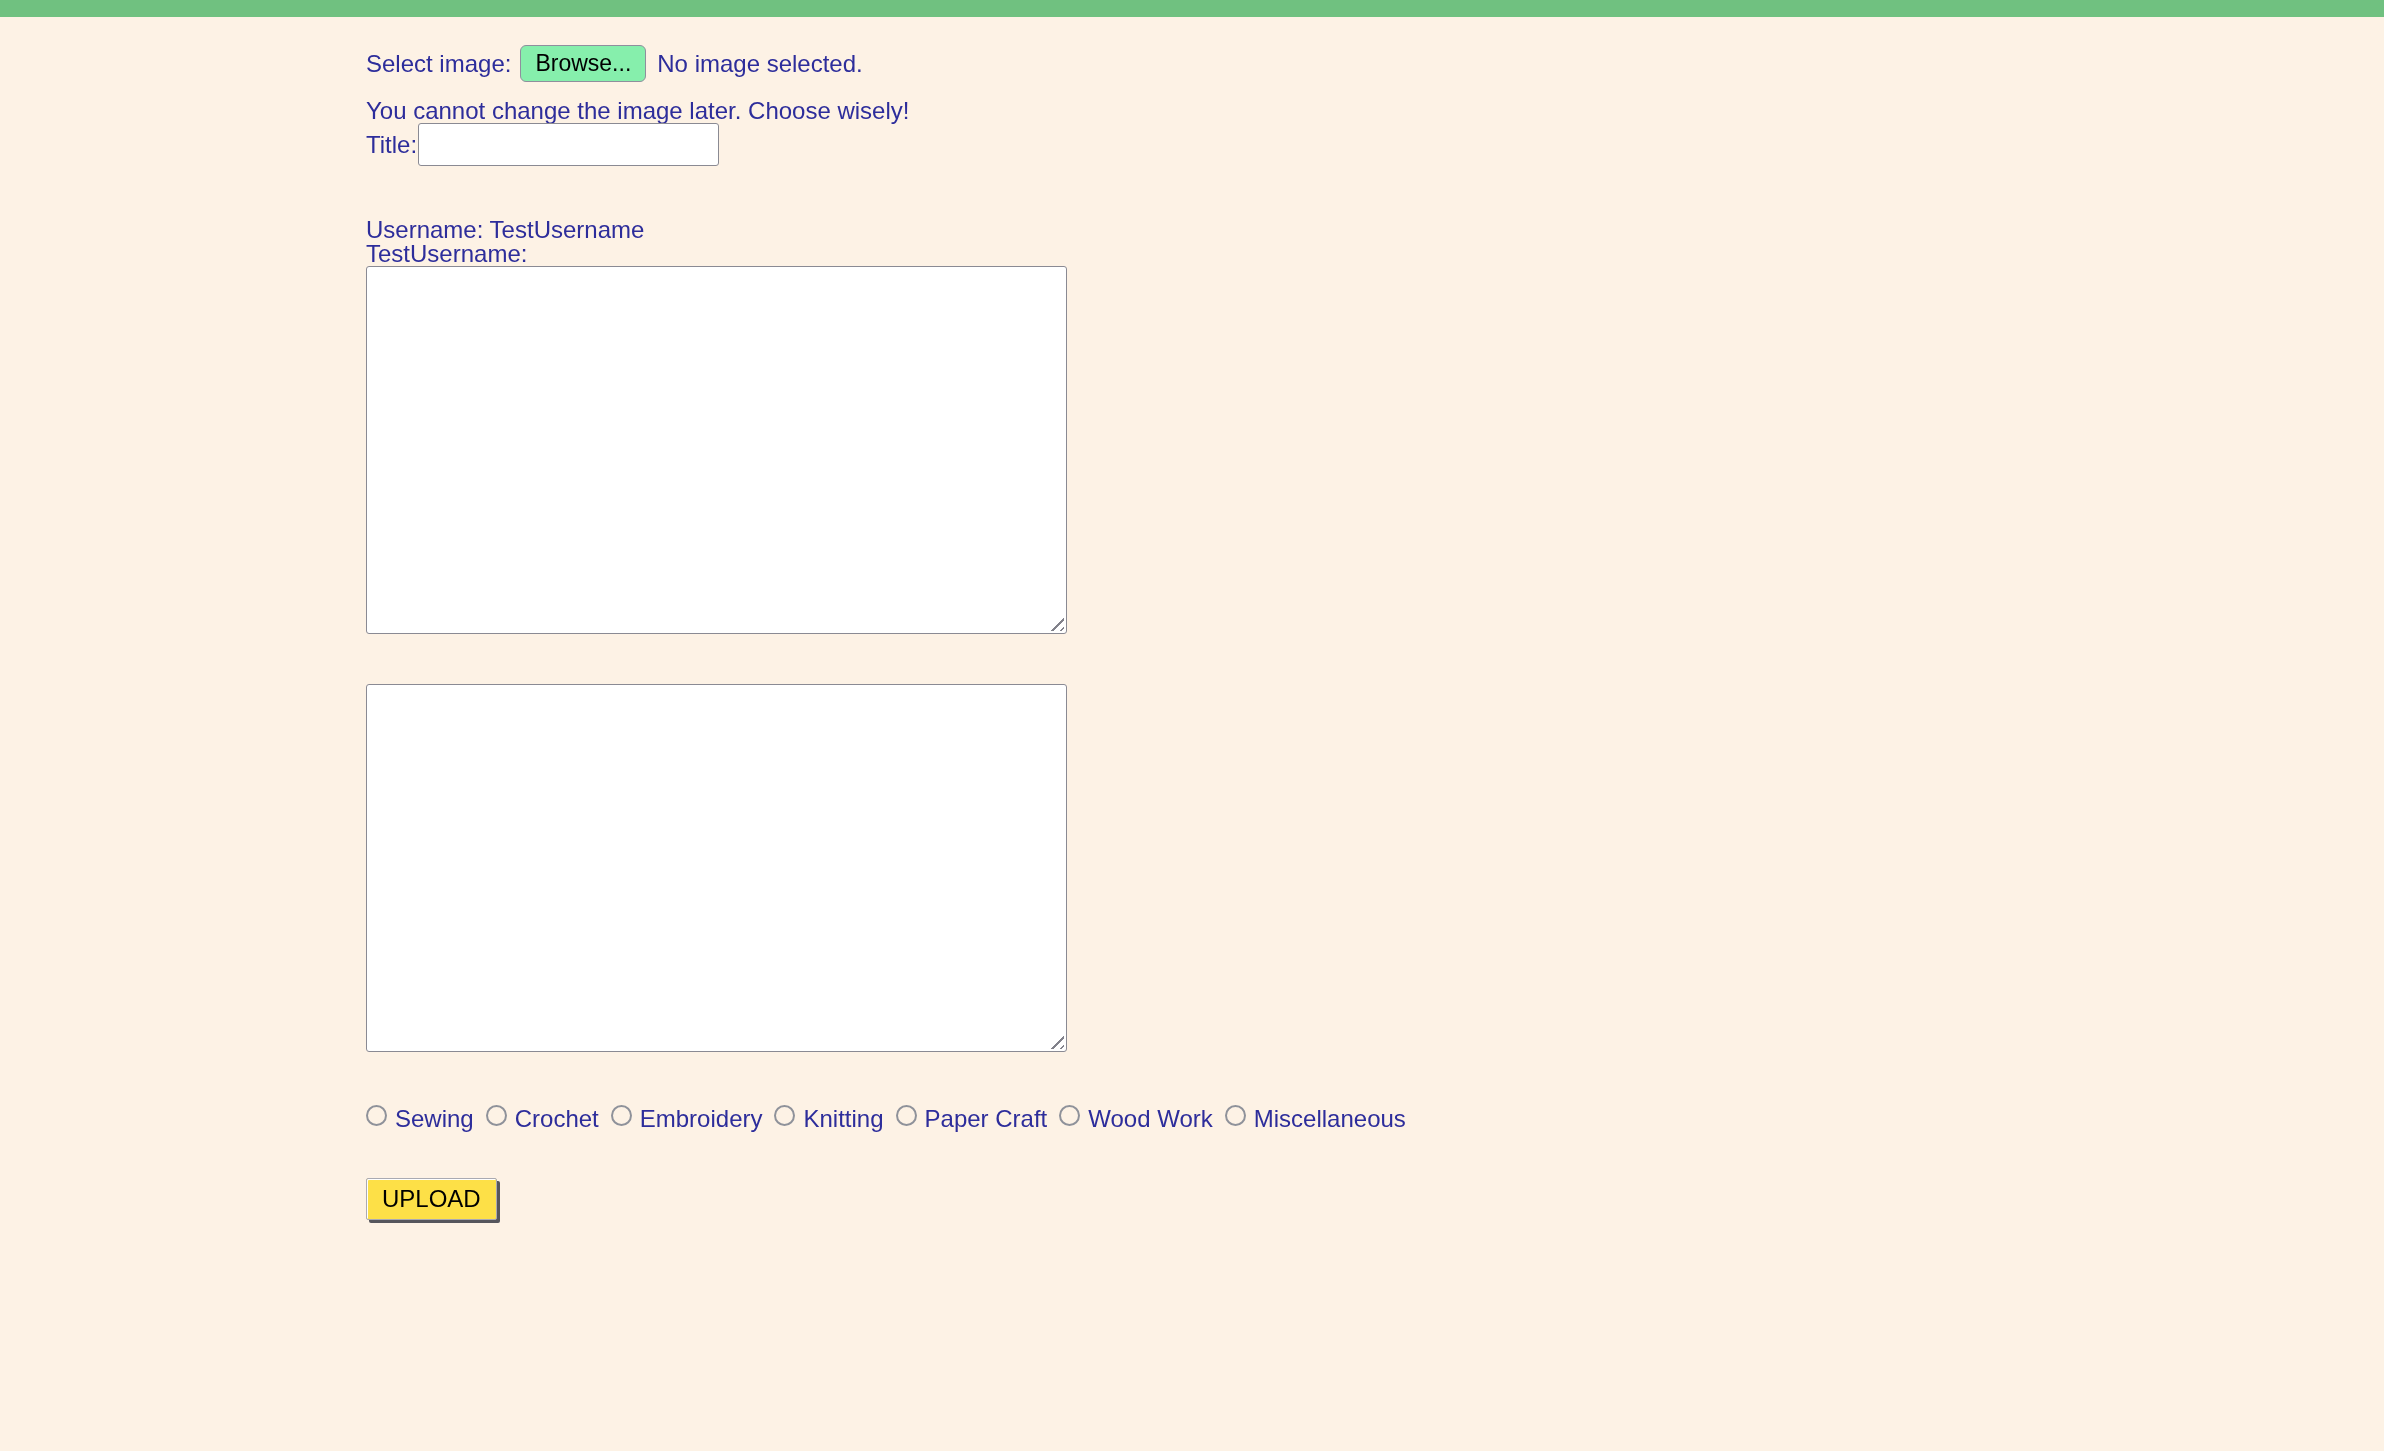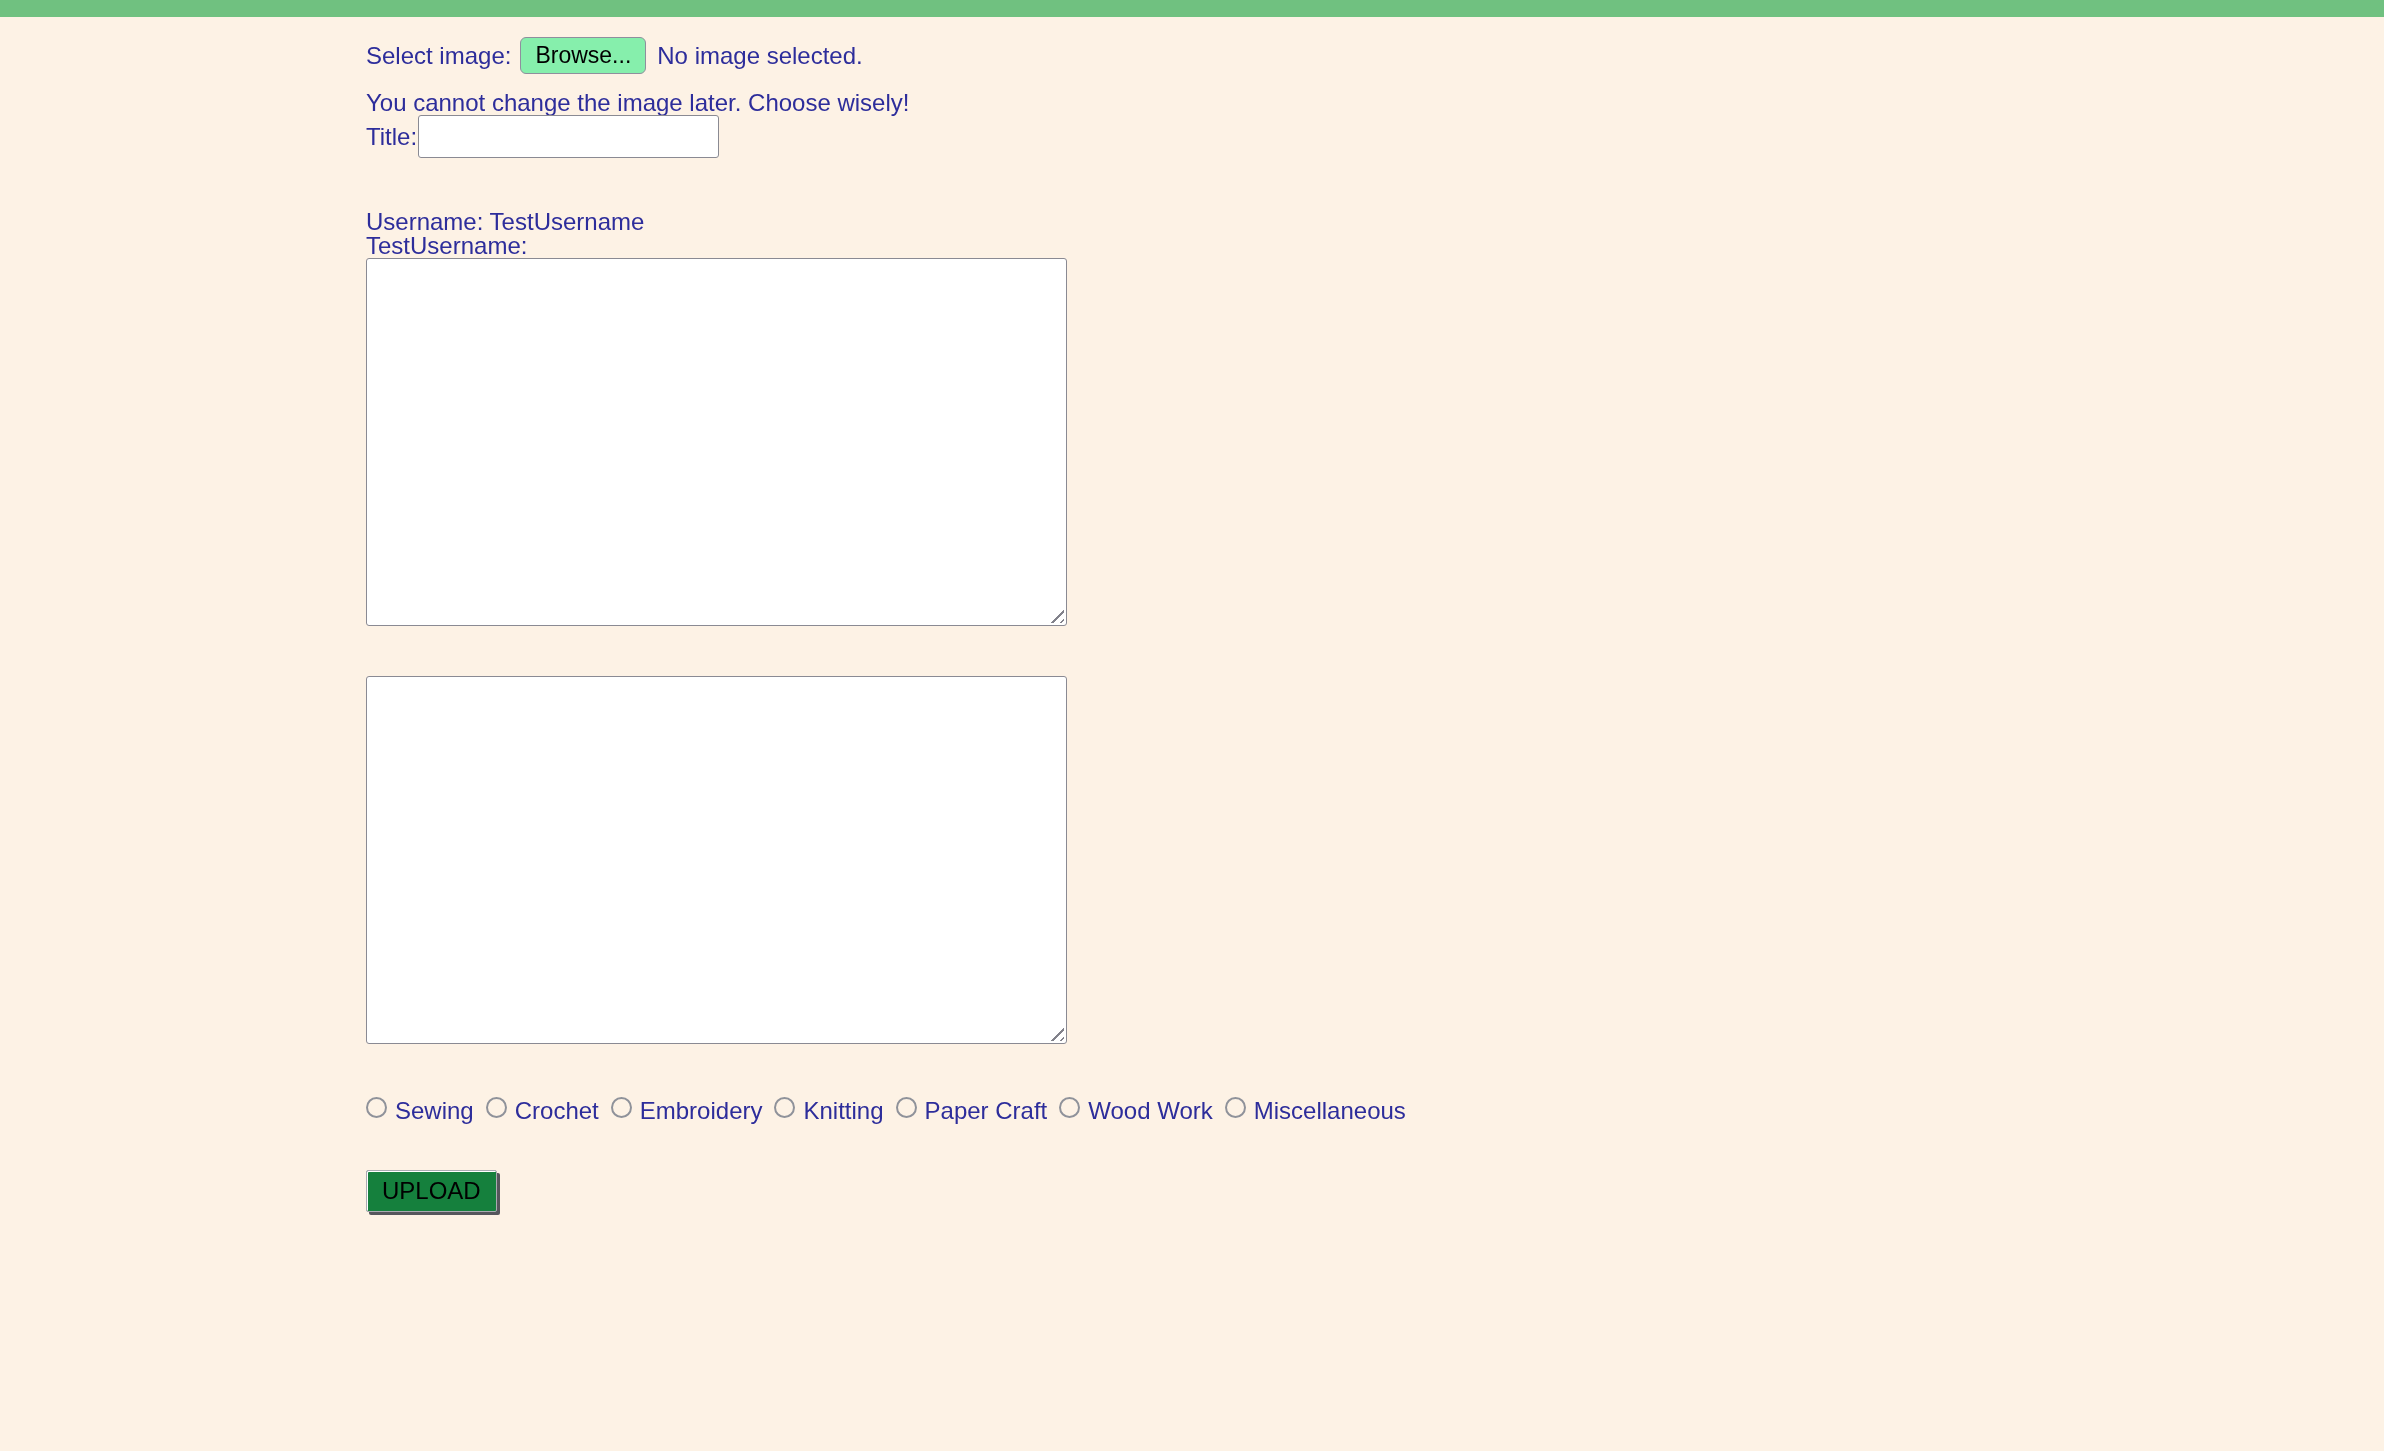--- a/index.html
+++ b/index.html
@@ -14,21 +14,21 @@
     font-size: 24px;
     color: #2d2d9b;
     overflow: hidden;
   }
   .top-bar {
     width: 100%;
     height: 17px;
     background: #70c180;
   }
   .content {
-    padding-top: 20px;
+    padding-top: 28px;
     padding-left: 366px;
   }
   .row, p.textline {
     margin: 0;
   }
   
   .file-row {
     display: flex;
     align-items: center;
     height: 37px;
@@ -129,21 +129,21 @@
     border: 2px solid #8f929a;
     border-radius: 50%;
     background: transparent;
     margin-right: 8px;
     flex: none;
   }
   .upload-btn {
     font-family: "Liberation Sans", sans-serif;
     font-size: 24px;
     color: #000;
-    background: #15803d;
+    background: #fde047;
     border: 1px solid #aaaab2;
     border-radius: 2px;
     padding: 6px 15px;
     box-shadow: 3px 3px 0 #56565c, inset 1px 1px 0 #ffffff;
     cursor: pointer;
   }
 </style>
 </head>
 <body>
 

